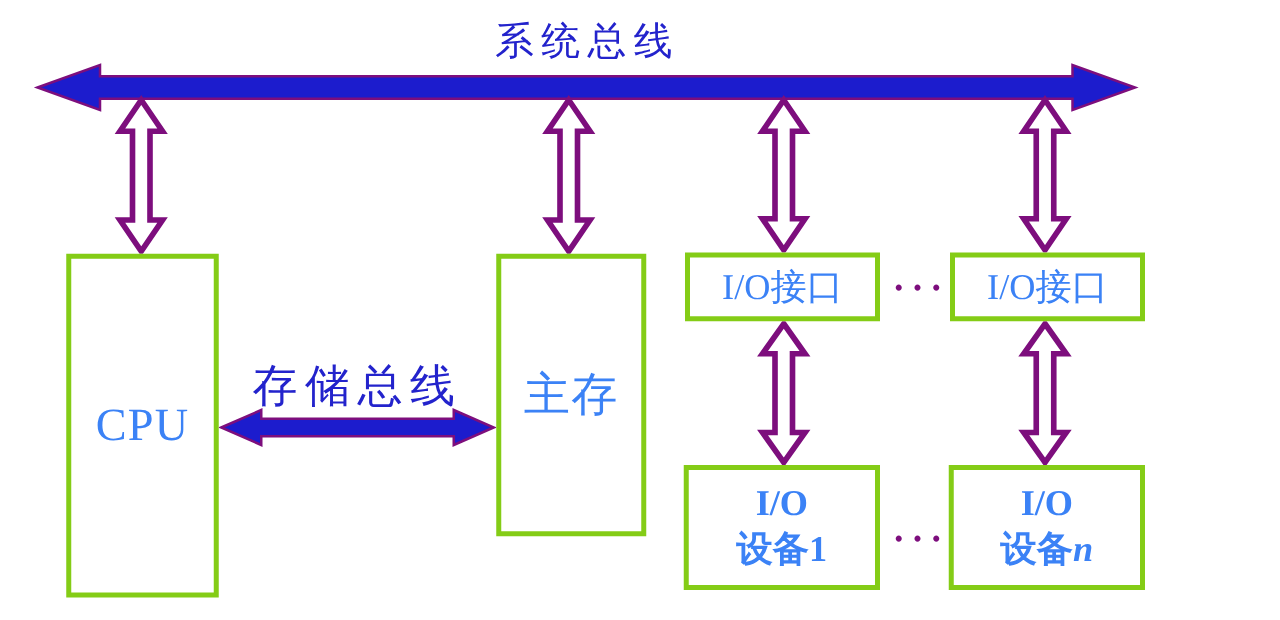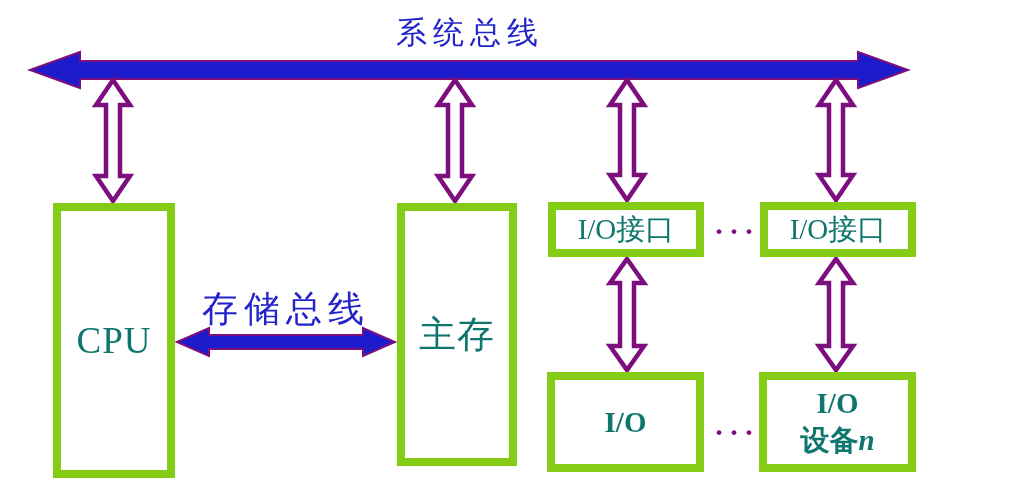--- a/index.html
+++ b/index.html
@@ -23,28 +23,28 @@
   .blue-label {
     position: absolute;
     color: #2323cc;
     text-align: center;
     font-size: 31px;
     letter-spacing: 6px;
     white-space: nowrap;
   }
   .node-box {
     position: absolute;
-    border: 8px solid #84cc16;
+    border: 4px solid #84cc16;
     background: #ffffff;
     box-sizing: border-box;
     display: flex;
     flex-direction: column;
     align-items: center;
     justify-content: center;
-    color: #0f766e;
+    color: #3b82f6;
     text-align: center;
   }
   .big-box { font-size: 37px; letter-spacing: 1px; }
   .iface-box { font-size: 29px; }
   .dev-box { font-size: 29px; line-height: 37px; font-weight: bold; }
   .ellipsis {
     position: absolute;
     color: #7d0e7d;
     font-size: 30px;
     font-weight: bold;
@@ -79,34 +79,35 @@
   </svg>
 
   <div class="blue-label" style="left:330px; top:12px; width:280px;">系统总线</div>
 
   <div class="blue-label" style="left:175px; top:285px; width:222px; font-size:36px;">存储总线</div>
 
   <div class="node-box big-box" style="left:53px; top:203px; width:122px; height:275px;">
     <span>CPU</span>
   </div>
 
-  <div class="node-box big-box" style="left:397px; top:203px; width:120px; height:263px;">
+  <div class="node-box big-box" style="left:397px; top:203px; width:120px; height:226px;">
     <span>主存</span>
   </div>
 
   <div class="node-box iface-box" style="left:548px; top:202px; width:156px; height:55px;">
     <span>I/O接口</span>
   </div>
 
   <div class="node-box iface-box" style="left:760px; top:202px; width:156px; height:55px;">
     <span>I/O接口</span>
   </div>
 
   <div class="node-box dev-box" style="left:547px; top:372px; width:157px; height:100px;">
     <span>I/O</span>
+    <span>设备1</span>
   </div>
 
   <div class="node-box dev-box" style="left:759px; top:372px; width:157px; height:100px;">
     <span>I/O</span>
     <span><span>设备</span><span class="var-n">n</span></span>
   </div>
 
   <div class="ellipsis" style="left:714px; top:226px;">···</div>
 
   <div class="ellipsis" style="left:714px; top:427px;">···</div>

